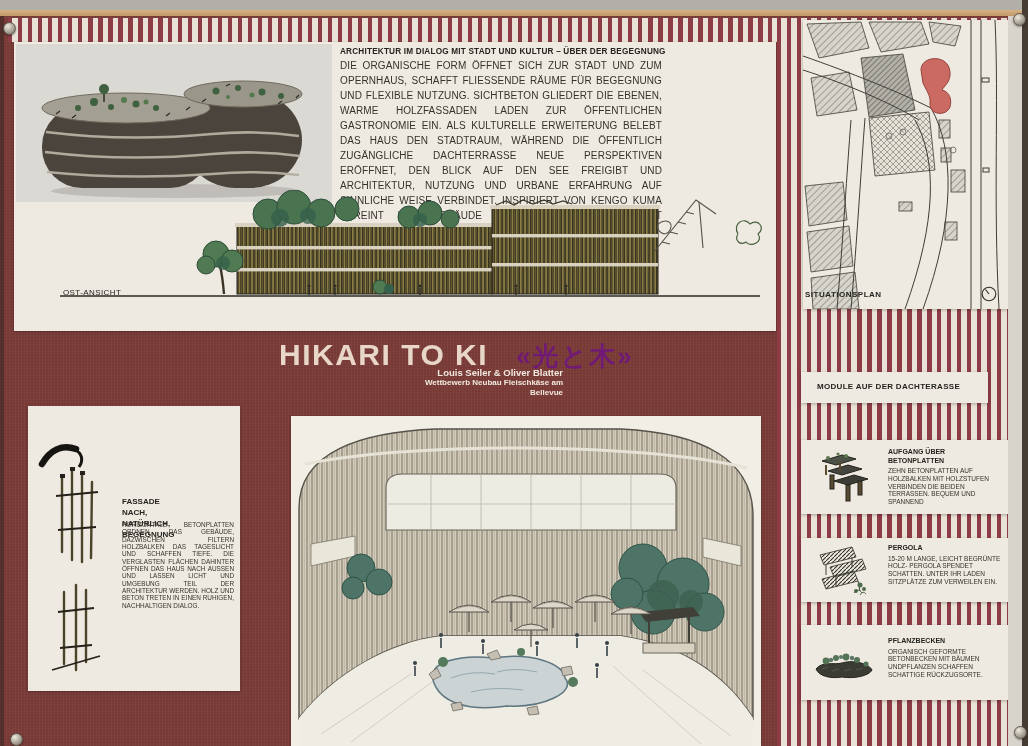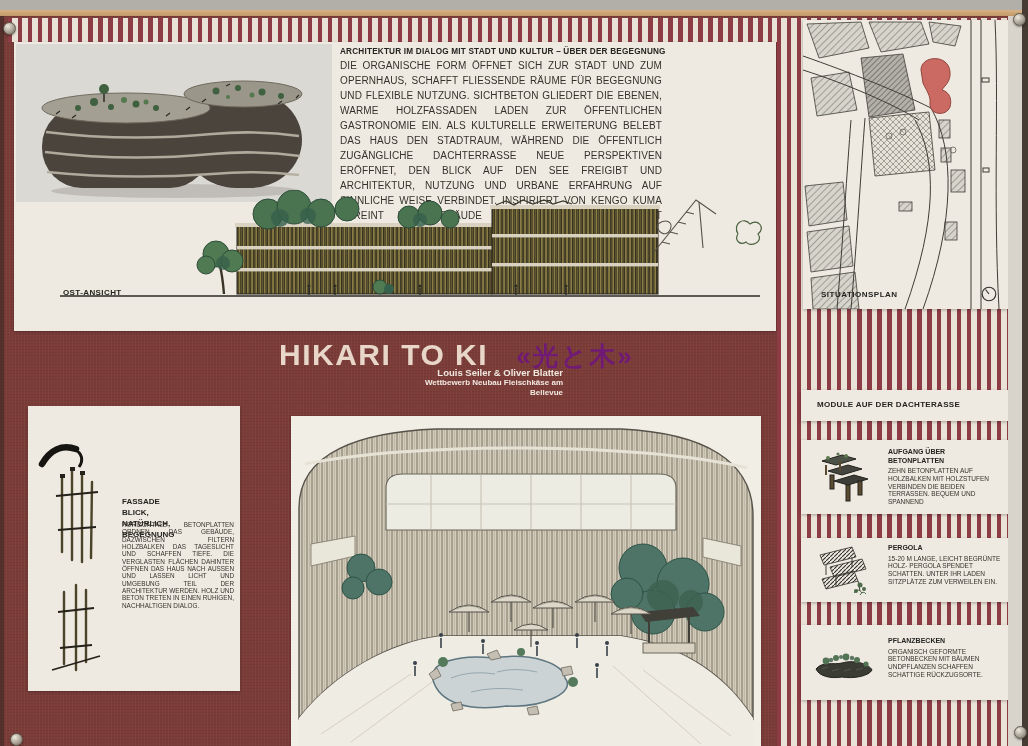--- a/index.html
+++ b/index.html
@@ -15,21 +15,21 @@
   .stripes{background:repeating-linear-gradient(90deg,var(--stripe-red,#8d3c45) 0 4.5px,var(--stripe-cream,#e9e2d6) 4.5px 10px);}
   .panel{background:var(--panel,#efeae1);box-shadow:0 1px 3px rgba(0,0,0,.28);}
   .edgeL{left:0;top:16px;width:4px;height:730px;background:#53302c;}
   .marginR{left:1008px;top:16px;width:14px;height:730px;background:#d8d3cb;}
   .edgeR{left:1022px;top:0;width:6px;height:746px;background:#463c33;}
   .pin{width:11px;height:11px;border-radius:50%;border:1px solid #5f594e;
     background:radial-gradient(circle at 35% 30%, #efe9de, #968f82 70%, #6e675c);box-shadow:0 1px 2px rgba(0,0,0,.4);}
   
   .h-sm{font-weight:bold;font-size:8.2px;letter-spacing:.2px;color:#242420;}
   .intro-body{font-size:10px;line-height:15px;text-align:justify;color:#34322c;letter-spacing:.1px;}
-  .elev-label{font-weight:bold;font-size:8px;letter-spacing:.4px;color:#242420;}
+  .elev-label{font-weight:normal;font-size:8px;letter-spacing:.4px;color:#242420;}
   .title-main{font-weight:900;font-size:30px;letter-spacing:1.5px;color:#e8d7c9;white-space:nowrap;}
   .title-jp{font-weight:700;font-size:26px;color:#701a75;margin-left:16px;letter-spacing:2px;}
   .subtitle{font-weight:900;font-size:20px;letter-spacing:2px;color:#e8d7c9;white-space:nowrap;}
   .credits{text-align:right;color:#f1e9e0;}
   .credit1{font-weight:800;font-size:9.5px;line-height:11px;}
   .credit2{font-weight:800;font-size:8px;line-height:10px;}
   .fac-h{font-weight:bold;font-size:8px;line-height:11px;color:#242420;}
   .fac-b{font-size:6.4px;line-height:7.35px;text-align:justify;color:#34322c;width:112px;}
   .map-label{font-weight:bold;font-size:8px;letter-spacing:.5px;color:#242420;}
   .mod-h{font-weight:bold;font-size:8px;letter-spacing:.3px;color:#242420;}
@@ -192,21 +192,21 @@
       </g>
       <g stroke="#23211a" stroke-width="1.8">
         <line x1="24" y1="200" x2="60" y2="196"></line>
           <line x1="26" y1="236" x2="58" y2="233"></line>
           <line x1="18" y1="258" x2="66" y2="244"></line>
       </g>
     </svg>
   </div>
   <div class="abs" style="left:122px;top:496px;">
     <div class="fac-h">FASSADE</div>
-    <div class="fac-h">BLICK,</div>
+    <div class="fac-h">NACH,</div>
     <div class="fac-h">NATÜRLICH,</div>
     <div class="fac-h">BEGEGNUNG</div>
   </div>
   <div class="abs fac-b" style="left:122px;top:521px;">HORIZONTALE BETONPLATTEN ORDNEN DAS GEBÄUDE, DAZWISCHEN FILTERN HOLZBALKEN DAS TAGESLICHT UND SCHAFFEN TIEFE. DIE VERGLASTEN FLÄCHEN DAHINTER ÖFFNEN DAS HAUS NACH AUSSEN UND LASSEN LICHT UND UMGEBUNG TEIL DER ARCHITEKTUR WERDEN. HOLZ UND BETON TRETEN IN EINEN RUHIGEN, NACHHALTIGEN DIALOG.</div>
 
   <div class="abs panel" style="left:291px;top:416px;width:470px;height:330px;">
     <svg viewBox="0 0 470 330" width="470" height="330">
       <rect width="470" height="330" fill="#f1eee6"></rect>
       <defs>
         <pattern id="ws" width="5" height="12" patternUnits="userSpaceOnUse">
@@ -370,30 +370,30 @@
         <rect x="179" y="58" width="7" height="4"></rect>
         <rect x="180" y="148" width="6" height="4"></rect>
       </g>
       <path d="M118,50 C118,35 146,34 147,52 C148,62 141,66 139,70 C147,72 149,80 147,87 C143,97 126,95 127,83 C128,76 123,70 120,63 Z" fill="#cb6a62" stroke="#93443d" stroke-width="1"></path>
       <g fill="none" stroke="#6e6e66" stroke-width=".9">
           <circle cx="86" cy="116" r="3"></circle>
           <circle cx="100" cy="112" r="3"></circle>
           <circle cx="150" cy="130" r="3"></circle>
         </g>
     </svg>
-    <div class="abs map-label" style="left:18px;top:270px;">SITUATIONSPLAN</div>
+    <div class="abs map-label" style="left:2px;top:270px;">SITUATIONSPLAN</div>
     <div class="abs" style="left:178px;top:266px;width:16px;height:16px;">
       <svg viewBox="0 0 16 16" width="16" height="16">
           <circle cx="8" cy="8" r="6.8" fill="none" stroke="#2f2e29" stroke-width="1.1"></circle>
           <line x1="8" y1="8" x2="4.5" y2="3.5" stroke="#2f2e29" stroke-width="1.1"></line>
         </svg>
     </div>
   </div>
 
-  <div class="abs panel" style="left:801px;top:390px;width:207px;height:31px;">
+  <div class="abs panel" style="left:801px;top:372px;width:187px;height:31px;">
     <div class="abs mod-h" style="left:16px;top:10px;">MODULE AUF DER DACHTERASSE</div>
   </div>
 
   <div class="abs panel" style="left:801px;top:440px;width:207px;height:74px;">
     <div class="abs" style="left:15px;top:5px;">
       <svg viewBox="0 0 56 62" width="56" height="62">
         <g stroke="#22231e" stroke-width="1">
           <path d="M6,16 L26,10 L40,14 L20,20 Z" fill="#4d5246"></path>
           <path d="M12,26 L32,20 L46,24 L26,30 Z" fill="#44453e"></path>
           <path d="M18,36 L38,30 L52,34 L32,40 Z" fill="#3c3d36"></path>

